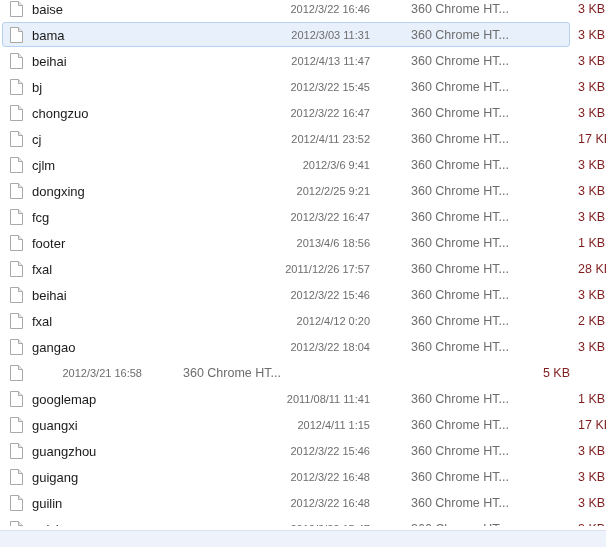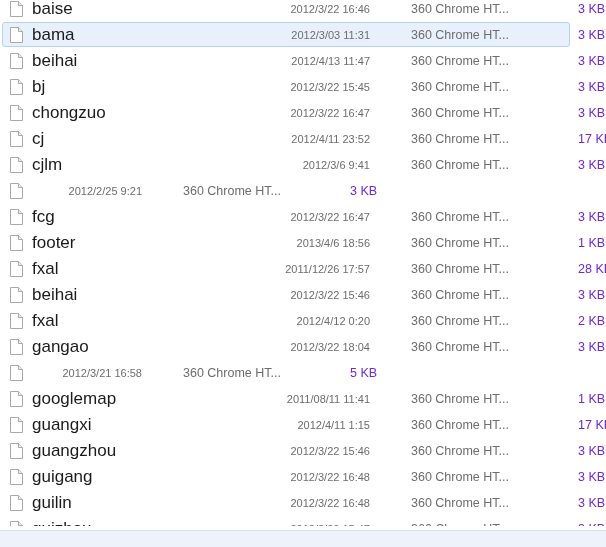--- a/index.html
+++ b/index.html
@@ -71,21 +71,21 @@
     flex: 0 0 auto;
     width: 13px;
     height: 16px;
     margin-right: 9px;
   }
   .doc-icon svg { display: block; }
 
   .col-name {
     flex: 0 0 auto;
     width: 228px;
-    font-size: 17px;
+    font-size: 13px;
     color: #1b1b1b;
     overflow: hidden;
     text-overflow: ellipsis;
   }
   .col-date {
     flex: 0 0 auto;
     width: 110px;
     text-align: right;
     font-size: 11px;
     color: #6d6d6d;
@@ -94,23 +94,23 @@
   .col-type {
     flex: 0 0 auto;
     width: 140px;
     text-align: center;
     font-size: 12.5px;
     color: #6d6d6d;
     padding-left: 18px;
   }
   .col-size {
     flex: 1 1 auto;
-    text-align: left;
+    text-align: right;
     font-size: 12.5px;
-    color: #6d28d9;
+    color: #7f1d1d;
     margin-left: 48px;
   }
 
   
   #details-bar {
     position: absolute;
     left: 0;
     bottom: 0;
     width: 606px;
     height: 17px;
@@ -209,20 +209,21 @@
         <span class="cell col-type">360 Chrome HT...</span>
         <span class="cell col-size">3 KB</span>
       </div>
       <div class="file-row">
         <span class="doc-icon">
           <svg width="13" height="16" viewBox="0 0 13 16">
             <path d="M0.5 0.5 H8.5 L12.5 4.5 V15.5 H0.5 Z" fill="#ffffff" stroke="#a9a9a9" stroke-width="1"></path>
             <path d="M8.5 0.5 V4.5 H12.5" fill="#ececec" stroke="#a9a9a9" stroke-width="1"></path>
           </svg>
         </span>
+        <span class="cell col-name">dongxing</span>
         <span class="cell col-date">2012/2/25 9:21</span>
         <span class="cell col-type">360 Chrome HT...</span>
         <span class="cell col-size">3 KB</span>
       </div>
       <div class="file-row">
         <span class="doc-icon">
           <svg width="13" height="16" viewBox="0 0 13 16">
             <path d="M0.5 0.5 H8.5 L12.5 4.5 V15.5 H0.5 Z" fill="#ffffff" stroke="#a9a9a9" stroke-width="1"></path>
             <path d="M8.5 0.5 V4.5 H12.5" fill="#ececec" stroke="#a9a9a9" stroke-width="1"></path>
           </svg>

